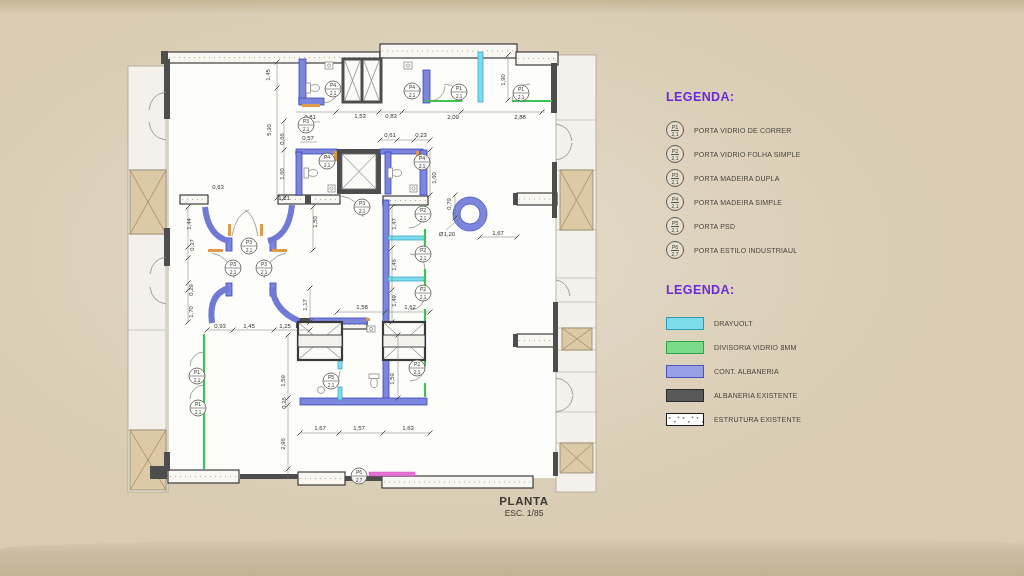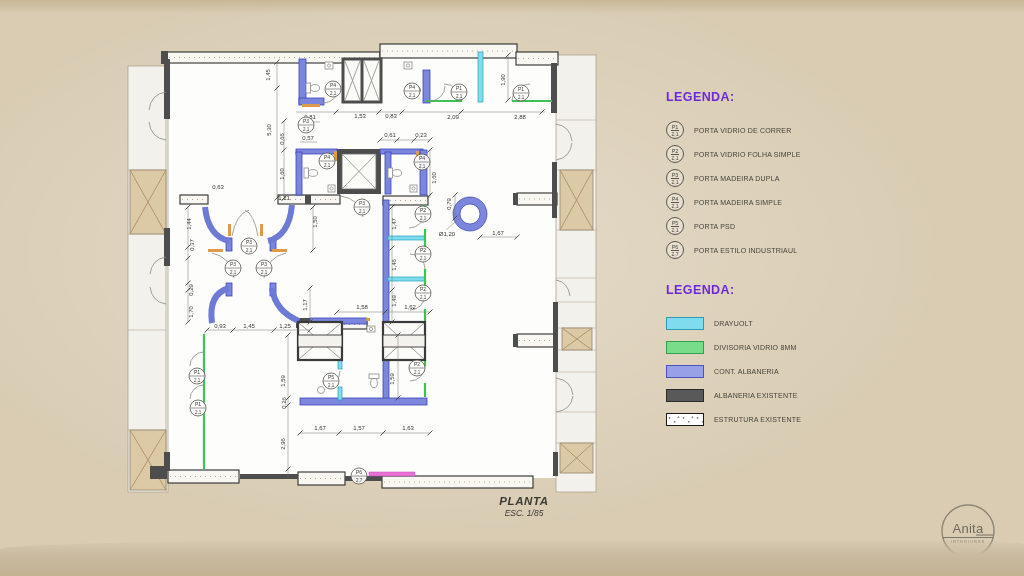--- a/index.html
+++ b/index.html
@@ -20,21 +20,21 @@
   .tagc .tp{font-size:5.5px;line-height:6px;border-bottom:1px solid #5a564c;padding:0 1px;}
   .tagc .ts{font-size:5px;line-height:6px;}
   .llabel{font-size:7px;letter-spacing:.2px;margin-left:10px;white-space:nowrap;color:#45423a;}
   .swatch{width:38px;height:13px;box-sizing:border-box;flex:0 0 auto;}
   .swatch.hatch{background-image:repeating-linear-gradient(45deg,rgba(58,68,180,.5) 0 1px,rgba(0,0,0,0) 1px 4px);}
   .swatch.speckle{background-image:
     radial-gradient(circle at 18% 35%,#8a8a8a .6px,rgba(0,0,0,0) 1.3px),
     radial-gradient(circle at 55% 70%,#8a8a8a .6px,rgba(0,0,0,0) 1.3px),
     radial-gradient(circle at 82% 30%,#8a8a8a .6px,rgba(0,0,0,0) 1.3px);
     background-size:14px 11px;}
-  #title-block{position:absolute;left:482px;top:495px;width:84px;text-align:center;color:#3c3a33;font-style:italic;}
+  #title-block{position:absolute;left:482px;top:495px;width:84px;text-align:center;color:#3c3a33;}
   #plan-title{font-size:11.5px;font-weight:bold;letter-spacing:.6px;}
   #plan-scale{font-size:8.5px;margin-top:1px;}
   #logo{position:absolute;left:936px;top:499px;width:64px;height:64px;color:#6f695c;}
   #logo .nm{position:absolute;left:7px;top:22px;width:50px;text-align:center;font-size:13px;
     border-bottom:1.2px solid #7c7668;padding-bottom:1px;letter-spacing:.3px;}
   #logo .sb{position:absolute;left:7px;top:40px;width:50px;text-align:center;font-size:4px;letter-spacing:1px;color:#8a8374;}
 </style>
 </head>
 <body>
 
@@ -631,23 +631,15 @@
           <span class="llabel">ESTRUTURA EXISTENTE</span>
         </div>
       </div>
   </div>
 
   <div id="title-block">
     <div id="plan-title">PLANTA</div>
     <div id="plan-scale">ESC. 1/85</div>
   </div>
 
-  <div id="logo">
-    <svg width="64" height="64" viewBox="0 0 64 64">
-      <circle cx="32" cy="32" r="26" fill="none" stroke="#8d8776" stroke-width="1.4"></circle>
-      <line x1="40" y1="36" x2="58" y2="36" stroke="#8d8776" stroke-width="1.4"></line>
-    </svg>
-    <div class="nm">Anita</div>
-    <div class="sb">INTERIORES</div>
-  </div>
 
   <div id="wash-bottom"></div>
 </div>
 
 </body></html>

